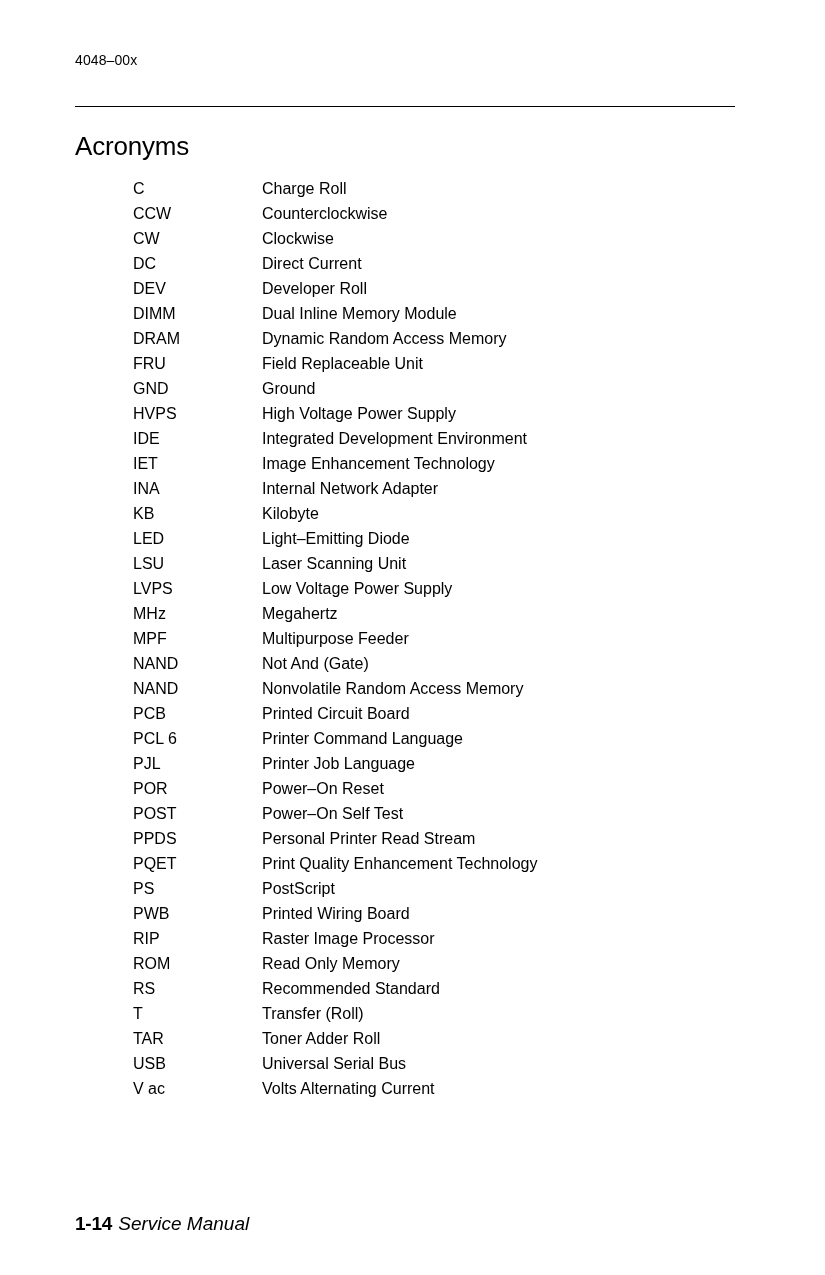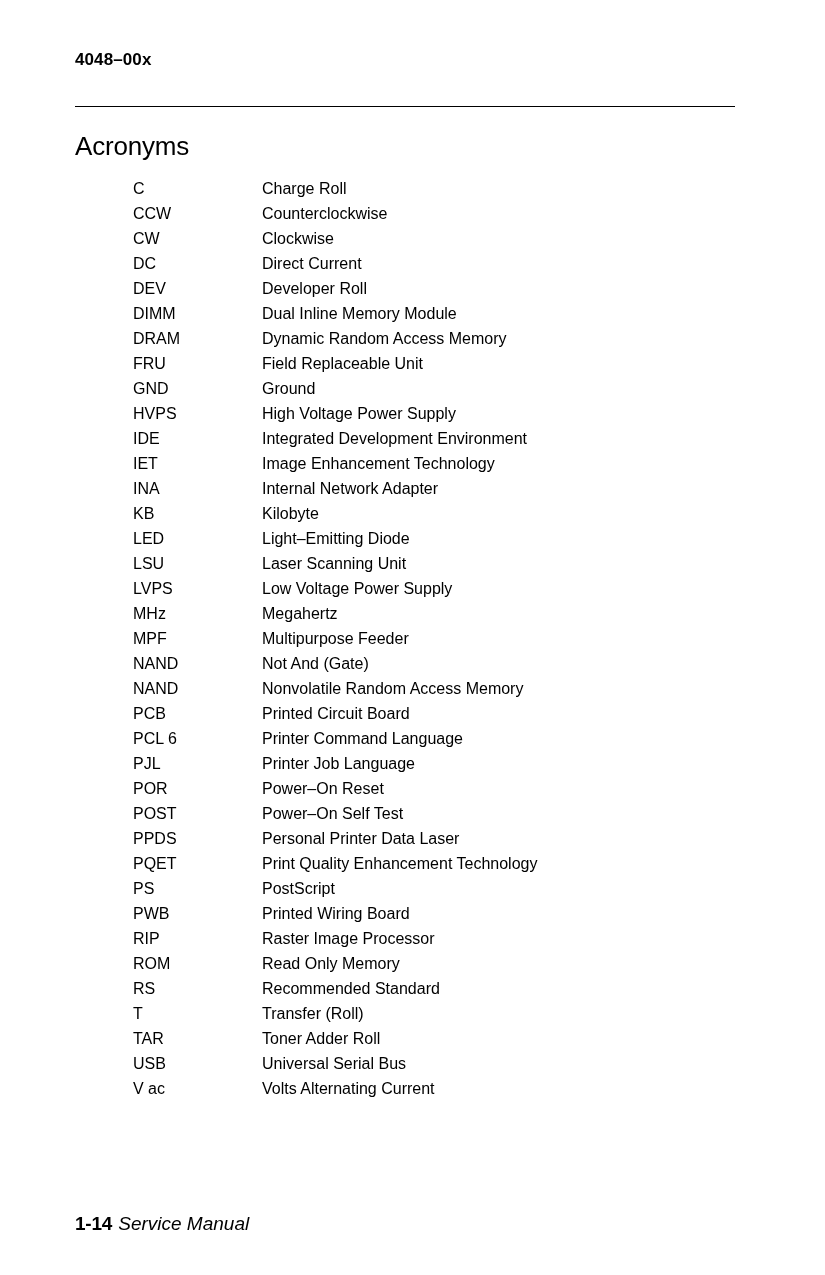--- a/index.html
+++ b/index.html
@@ -20,22 +20,22 @@
     left: 0;
     top: 0;
     width: 825px;
     height: 1275px;
     overflow: hidden;
   }
   .running-head {
     position: absolute;
     left: 75px;
     top: 50px;
-    font-size: 17px;
-    font-weight: bold;
+    font-size: 14px;
+    font-weight: normal;
     letter-spacing: 0.1px;
     line-height: 20px;
   }
   .title-rule {
     position: absolute;
     left: 75px;
     top: 106px;
     width: 660px;
     height: 1px;
     background: #000000;
@@ -120,21 +120,21 @@
       <div class="acronym-row"><span class="acronym-term">LVPS</span><span class="acronym-def">Low Voltage Power Supply</span></div>
       <div class="acronym-row"><span class="acronym-term">MHz</span><span class="acronym-def">Megahertz</span></div>
       <div class="acronym-row"><span class="acronym-term">MPF</span><span class="acronym-def">Multipurpose Feeder</span></div>
       <div class="acronym-row"><span class="acronym-term">NAND</span><span class="acronym-def">Not And (Gate)</span></div>
       <div class="acronym-row"><span class="acronym-term">NAND</span><span class="acronym-def">Nonvolatile Random Access Memory</span></div>
       <div class="acronym-row"><span class="acronym-term">PCB</span><span class="acronym-def">Printed Circuit Board</span></div>
       <div class="acronym-row"><span class="acronym-term">PCL 6</span><span class="acronym-def">Printer Command Language</span></div>
       <div class="acronym-row"><span class="acronym-term">PJL</span><span class="acronym-def">Printer Job Language</span></div>
       <div class="acronym-row"><span class="acronym-term">POR</span><span class="acronym-def">Power–On Reset</span></div>
       <div class="acronym-row"><span class="acronym-term">POST</span><span class="acronym-def">Power–On Self Test</span></div>
-      <div class="acronym-row"><span class="acronym-term">PPDS</span><span class="acronym-def">Personal Printer Data Laser</span></div>
+      <div class="acronym-row"><span class="acronym-term">PPDS</span><span class="acronym-def">Personal Printer Read Stream</span></div>
       <div class="acronym-row"><span class="acronym-term">PQET</span><span class="acronym-def">Print Quality Enhancement Technology</span></div>
       <div class="acronym-row"><span class="acronym-term">PS</span><span class="acronym-def">PostScript</span></div>
       <div class="acronym-row"><span class="acronym-term">PWB</span><span class="acronym-def">Printed Wiring Board</span></div>
       <div class="acronym-row"><span class="acronym-term">RIP</span><span class="acronym-def">Raster Image Processor</span></div>
       <div class="acronym-row"><span class="acronym-term">ROM</span><span class="acronym-def">Read Only Memory</span></div>
       <div class="acronym-row"><span class="acronym-term">RS</span><span class="acronym-def">Recommended Standard</span></div>
       <div class="acronym-row"><span class="acronym-term">T</span><span class="acronym-def">Transfer (Roll)</span></div>
       <div class="acronym-row"><span class="acronym-term">TAR</span><span class="acronym-def">Toner Adder Roll</span></div>
       <div class="acronym-row"><span class="acronym-term">USB</span><span class="acronym-def">Universal Serial Bus</span></div>
       <div class="acronym-row"><span class="acronym-term">V ac</span><span class="acronym-def">Volts Alternating Current</span></div>

